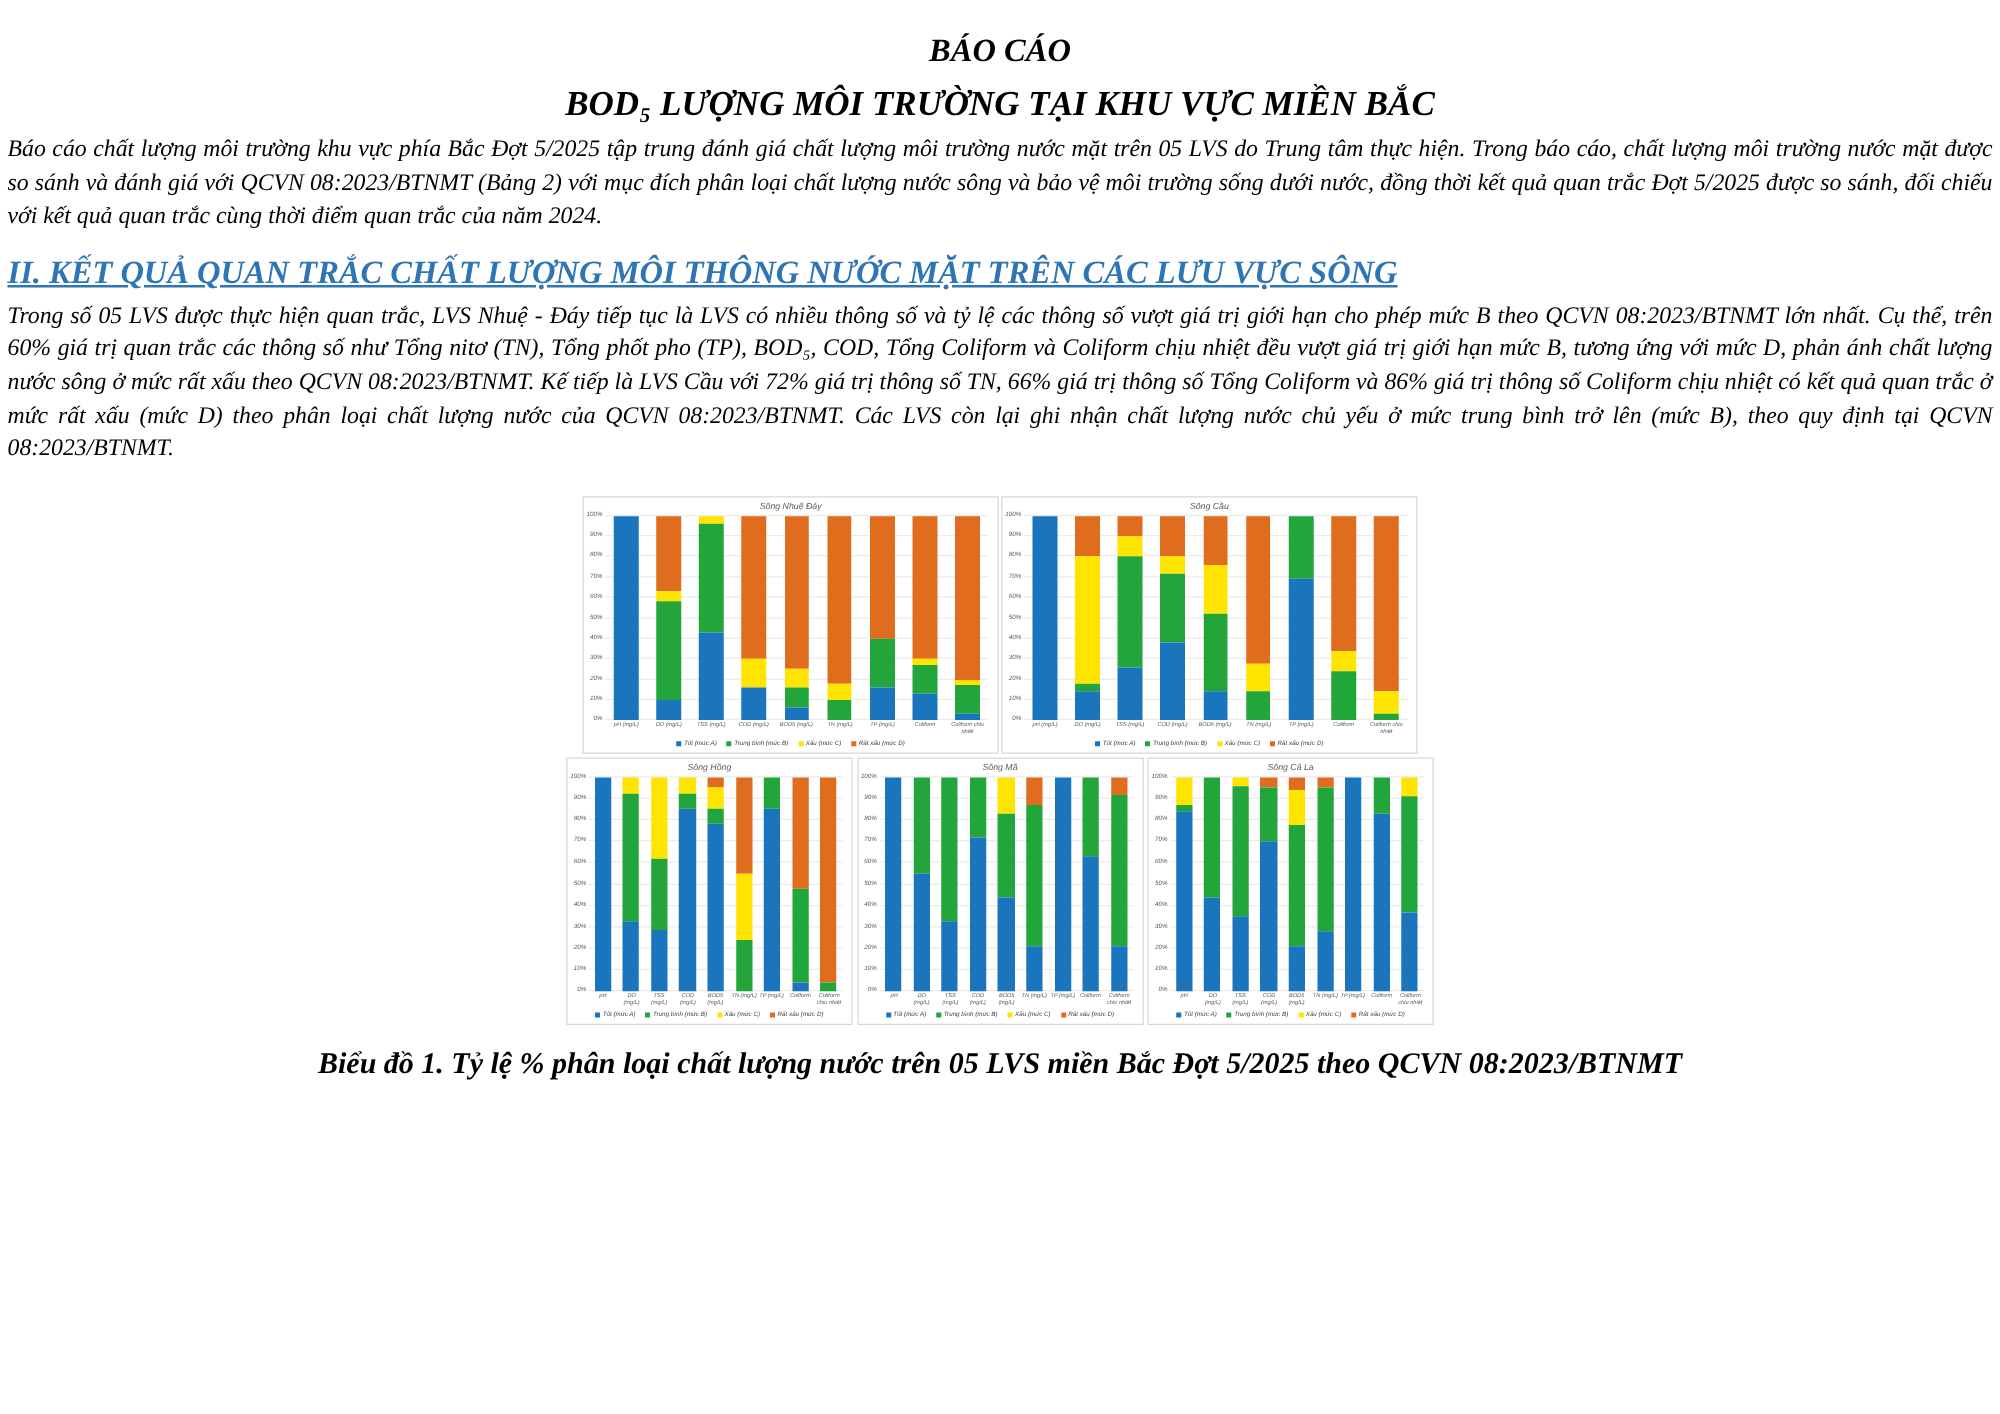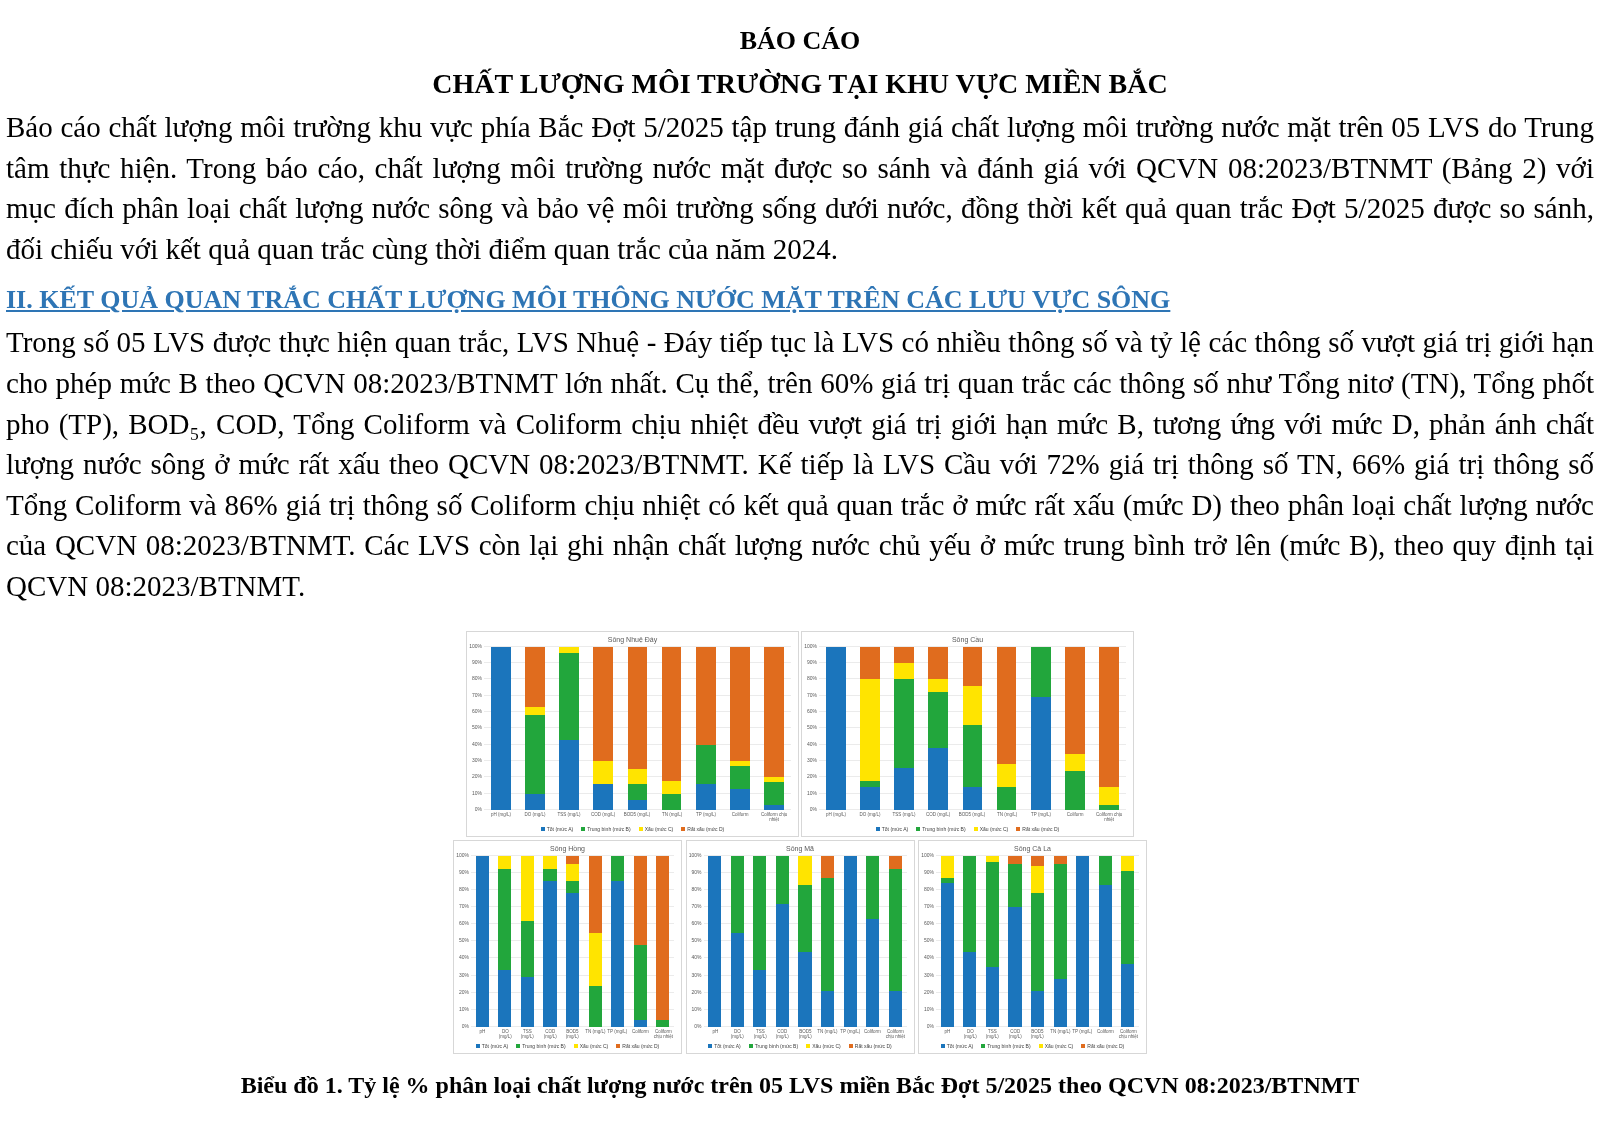--- a/index.html
+++ b/index.html
@@ -1,26 +1,26 @@
 <!DOCTYPE html>
 <html><head>
 <meta charset="utf-8">
 <style>
   html,body{margin:0;padding:0;overflow:hidden;}
   body{width:1600px;height:1131px;background:#ffffff;color:#000;
        font-family:"Liberation Serif",serif;}
-  .page{padding:24px 6px 0 6px;}
+  .page{padding:24px 6px 0 6px;font-style:italic;}
   .title-block{text-align:center;font-weight:bold;}
   .t1{font-size:26px;margin-top:2px;}
   .t2{font-size:28px;margin-top:12px;}
   .t3{font-size:24px;margin-top:14px;}
   .h-blue{color:#2E75B5;font-size:26px;font-weight:bold;margin:16px 0 0 0;
           font-family:"Liberation Serif",serif;}
   .h-underline{text-decoration:underline;}
-  .body-text{font-size:29px;line-height:1.40;text-align:justify;margin:7px 0 0 0;}
+  .body-text{font-size:19px;line-height:1.40;text-align:justify;margin:7px 0 0 0;}
   .figure{width:694px;margin:24px auto 0 auto;}
   .figure-row{display:flex;}
   .figure-row.top{justify-content:center;margin-bottom:3px;}
   .figure-row.bottom{justify-content:space-between;}
   .caption{font-size:24px;font-weight:bold;text-align:center;margin:18px 0 0 0;}
 
   
   .chart{background:#fff;border:1px solid #d7d7d7;display:flex;flex-direction:column;
          font-family:"Liberation Sans",sans-serif;box-sizing:border-box;}
   .chart.big{width:333px;height:206px;margin:0 1px;}
@@ -43,21 +43,21 @@
   .litem{display:flex;align-items:center;}
   .swatch{width:4px;height:4px;display:inline-block;margin-right:2px;}
   .llabel{font-size:5px;color:#404040;line-height:1;}
 </style>
 </head>
 <body>
 
 <div class="page">
   <div class="title-block">
     <div class="t1">BÁO CÁO</div>
-    <div class="t2">CHẤT LƯỢNG MÔI TRƯỜNG TẠI KHU VỰC MIỀN BẮC</div>
+    <div class="t2">BOD₅ LƯỢNG MÔI TRƯỜNG TẠI KHU VỰC MIỀN BẮC</div>
   </div>
 
   <p class="body-text">Báo cáo chất lượng môi trường khu vực phía Bắc Đợt 5/2025 tập trung đánh giá chất lượng môi trường nước mặt trên 05 LVS do Trung tâm thực hiện. Trong báo cáo, chất lượng môi trường nước mặt được so sánh và đánh giá với QCVN 08:2023/BTNMT (Bảng 2) với mục đích phân loại chất lượng nước sông và bảo vệ môi trường sống dưới nước, đồng thời kết quả quan trắc Đợt 5/2025 được so sánh, đối chiếu với kết quả quan trắc cùng thời điểm quan trắc của năm 2024.</p>
 
   <div class="h-blue h-underline">II. KẾT QUẢ QUAN TRẮC CHẤT LƯỢNG MÔI THÔNG NƯỚC MẶT TRÊN CÁC LƯU VỰC SÔNG</div>
   <p class="body-text">Trong số 05 LVS được thực hiện quan trắc, LVS Nhuệ - Đáy tiếp tục là LVS có nhiều thông số và tỷ lệ các thông số vượt giá trị giới hạn cho phép mức B theo QCVN 08:2023/BTNMT lớn nhất. Cụ thể, trên 60% giá trị quan trắc các thông số như Tổng nitơ (TN), Tổng phốt pho (TP), BOD₅, COD, Tổng Coliform và Coliform chịu nhiệt đều vượt giá trị giới hạn mức B, tương ứng với mức D, phản ánh chất lượng nước sông ở mức rất xấu theo QCVN 08:2023/BTNMT. Kế tiếp là LVS Cầu với 72% giá trị thông số TN, 66% giá trị thông số Tổng Coliform và 86% giá trị thông số Coliform chịu nhiệt có kết quả quan trắc ở mức rất xấu (mức D) theo phân loại chất lượng nước của QCVN 08:2023/BTNMT. Các LVS còn lại ghi nhận chất lượng nước chủ yếu ở mức trung bình trở lên (mức B), theo quy định tại QCVN 08:2023/BTNMT.</p>
 
   <div class="figure">
     <div class="figure-row top">
         <div class="chart big">

